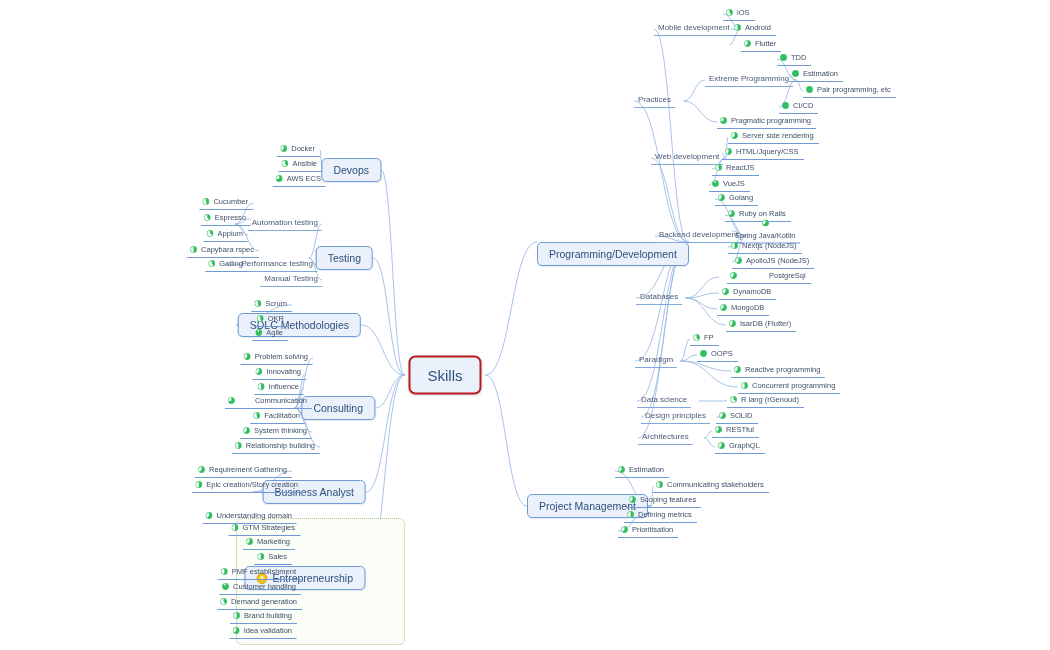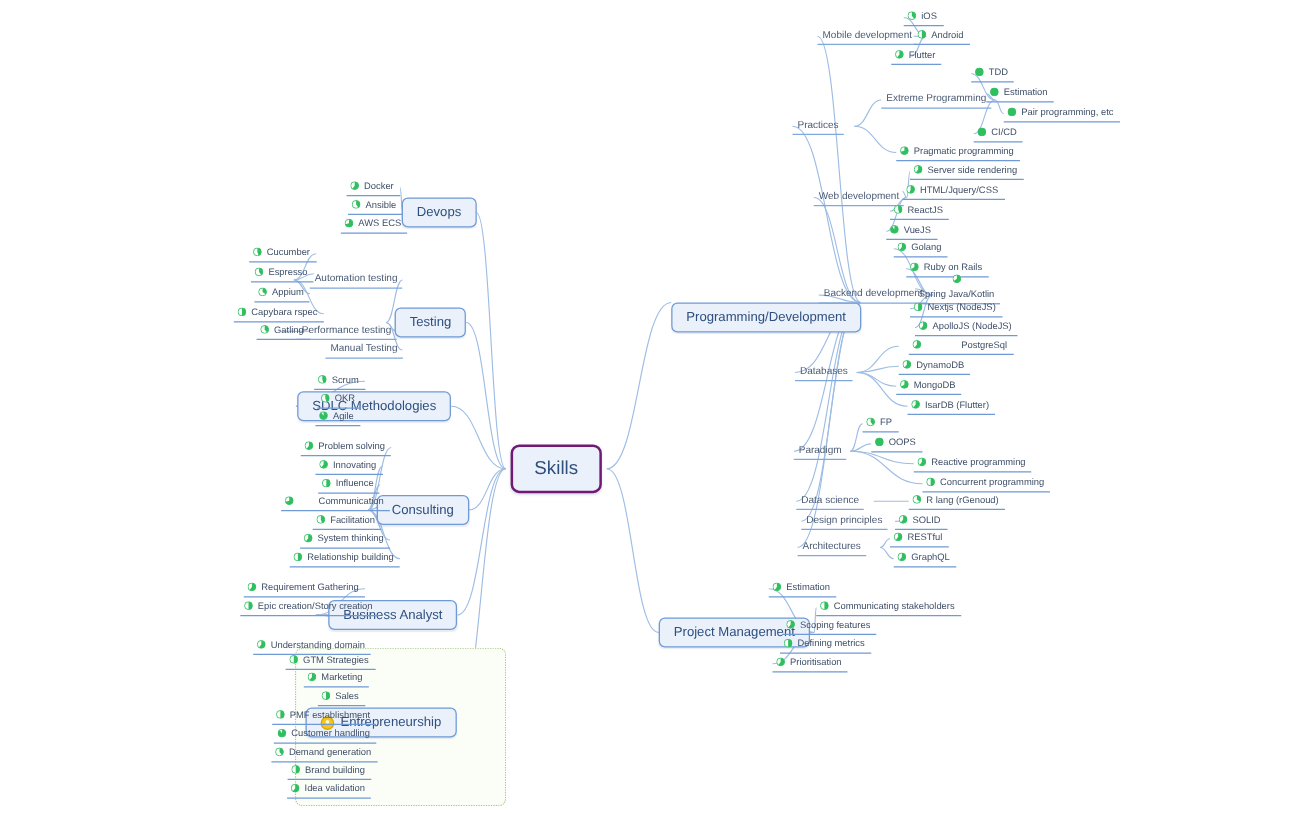--- a/index.html
+++ b/index.html
@@ -10,21 +10,21 @@
   }
   #canvas{position:absolute;inset:0;width:1050px;height:650px;}
   svg.links{position:absolute;left:0;top:0;width:1050px;height:650px;pointer-events:none;}
 
   
   .node{position:absolute;white-space:nowrap;}
 
   
   .root{
     transform:translate(-50%,-50%);
-    background:#eaf1fb;border:2px solid #701a75;border-radius:7px;
+    background:#eaf1fb;border:2px solid #b91c1c;border-radius:7px;
     padding:9px 17px;font-size:15px;color:#2f4f7f;
     box-shadow:0 1px 2px rgba(60,90,140,.18);
   }
   
   .topic{
     transform:translate(-50%,-50%);
     background:#eaf1fb;border:1px solid #6f9ad6;border-radius:5px;
     padding:5px 11px;font-size:10.5px;color:#2f4f7f;
     display:flex;align-items:center;gap:5px;
     box-shadow:0 1px 1px rgba(60,90,140,.12);
@@ -172,21 +172,21 @@
       </div>
       <div class="node leaf l" style="left: 731px; top: 29px;">
         <span class="pic">
           <svg width="7" height="7" viewBox="0 0 20 20">
             <circle cx="10" cy="10" r="9" fill="#ffffff" stroke="#2fbf5f" stroke-width="2"></circle>
             <path d="M10,10 L10,1 A9,9 0 0,1 10.00,19.00 Z" fill="#2fbf5f"></path>
           </svg>
         </span>
         <span>Android</span>
       </div>
-      <div class="node leaf l" style="left: 713px; top: 45px; justify-content: flex-end;">
+      <div class="node leaf l" style="left: 741px; top: 45px; justify-content: flex-end;">
         <span class="pic">
           <svg width="7" height="7" viewBox="0 0 20 20">
             <circle cx="10" cy="10" r="9" fill="#ffffff" stroke="#2fbf5f" stroke-width="2"></circle>
             <path d="M10,10 L10,1 A9,9 0 1,1 4.71,17.28 Z" fill="#2fbf5f"></path>
           </svg>
         </span>
         <span>Flutter</span>
       </div>
       <div class="node branch l" style="left: 634px; top: 101px;"><span>Practices</span></div>
       <div class="node branch l" style="left: 705px; top: 80px;"><span>Extreme Programming</span></div>

